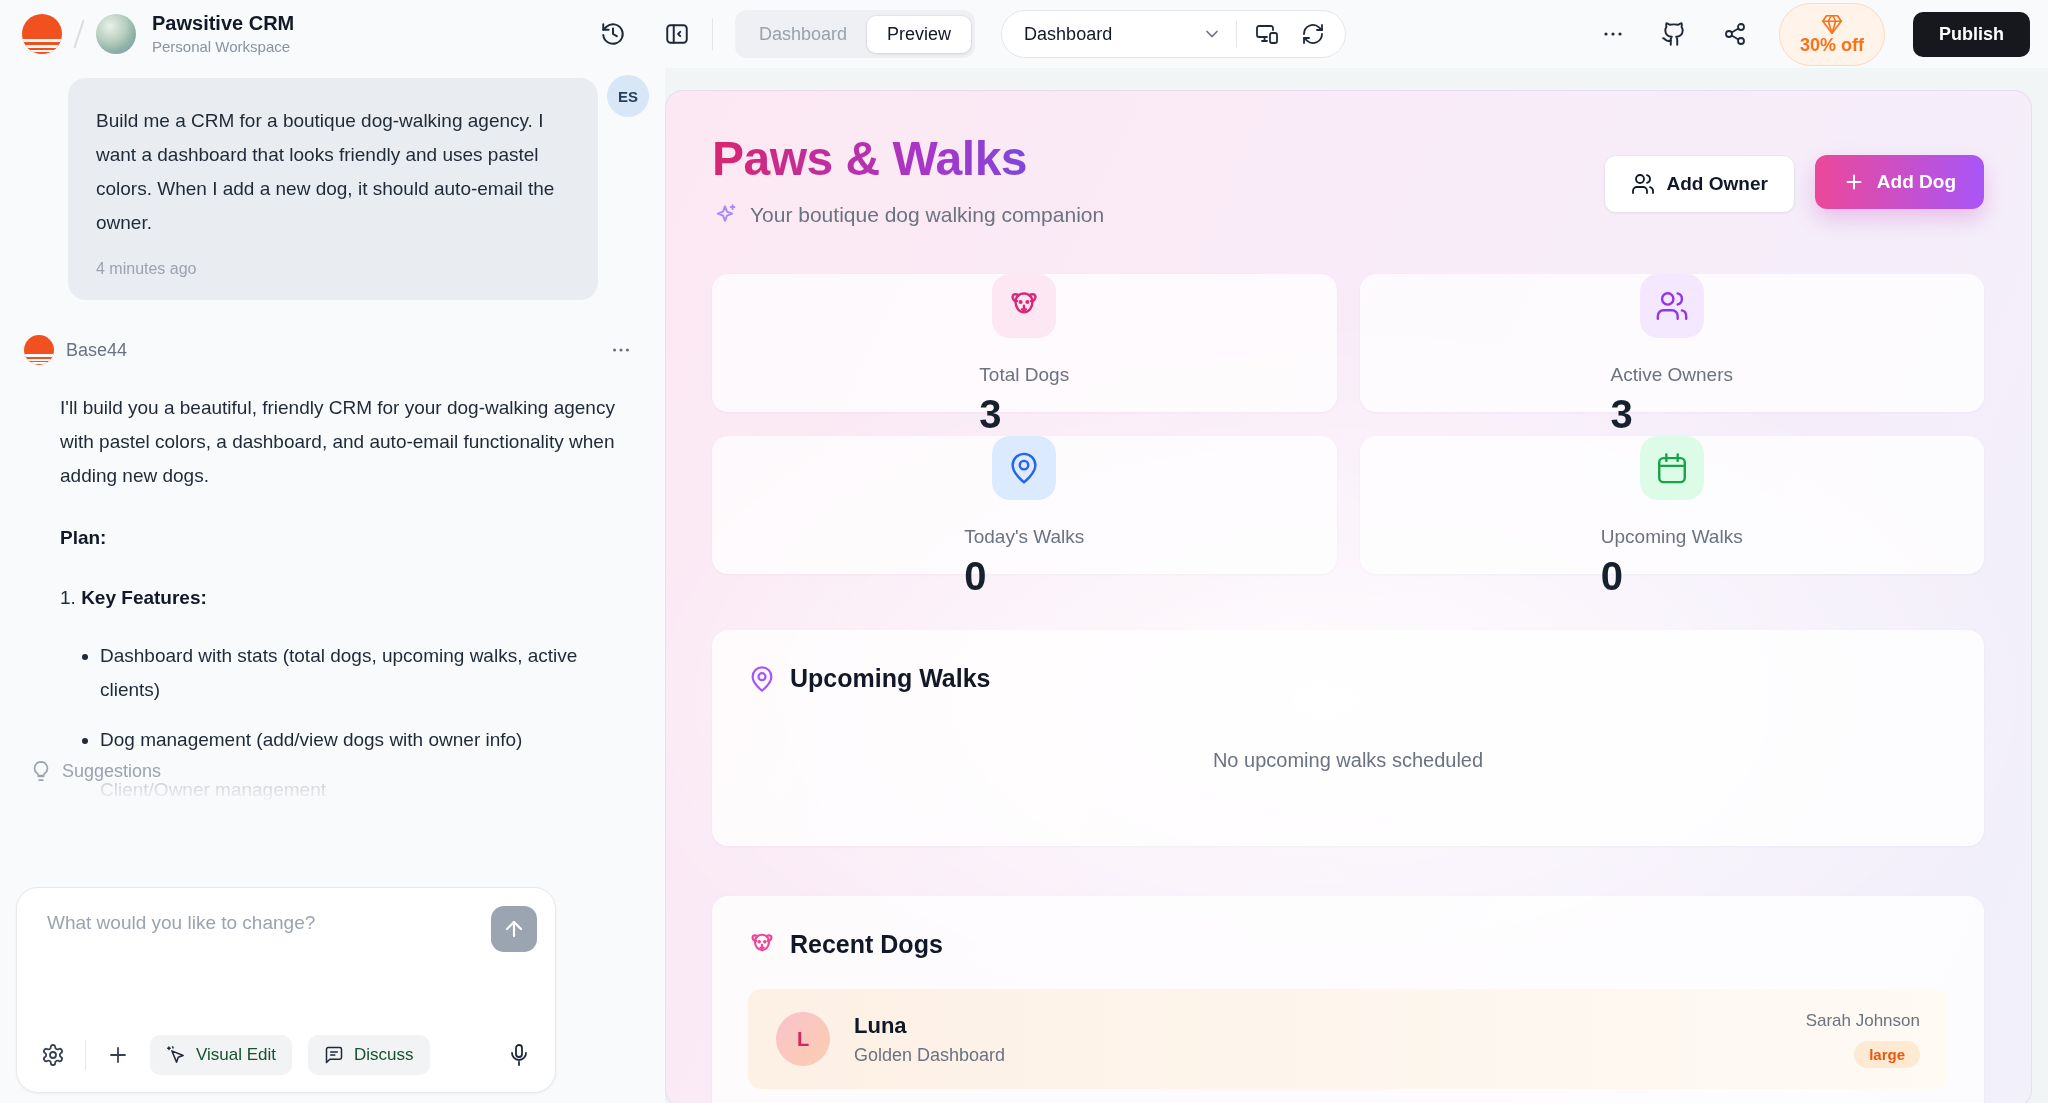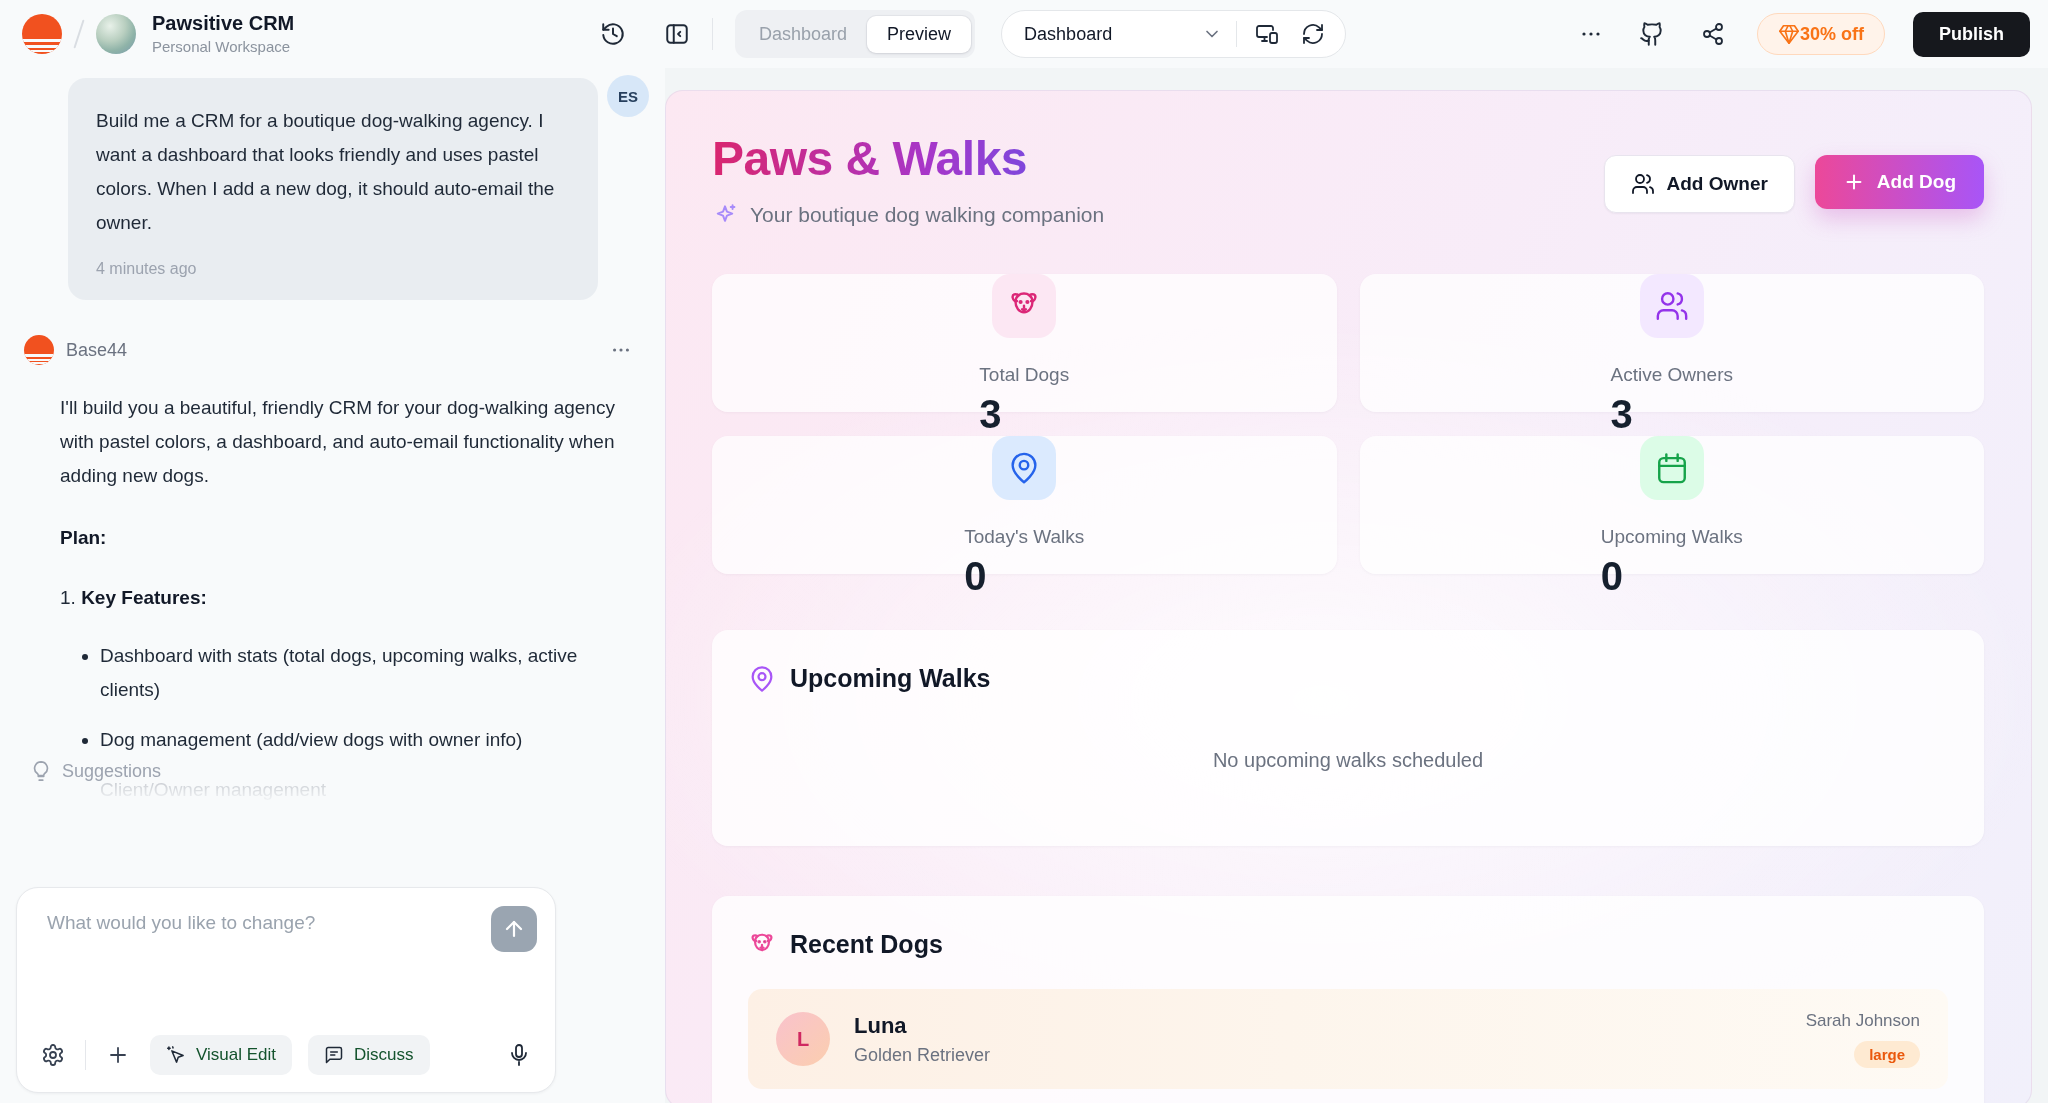--- a/index.html
+++ b/index.html
@@ -33,21 +33,21 @@
   .tb-center { position:absolute; left:735px; top:10px; height:48px; display:flex; align-items:center; gap:26px; }
   .seg { display:flex; align-items:center; background:#eef0f3; border-radius:12px; padding:4px; height:48px; }
   .seg-tab { font-size:18px; color:#99a1ab; padding:8px 20px; border-radius:9px; border:none; background:none; cursor:pointer; font-family:inherit; }
   .seg-tab.active { background:#ffffff; color:#111827; font-weight:500; box-shadow:0 1px 3px rgba(16,24,40,.1), 0 0 0 1px rgba(16,24,40,.04); }
   .page-group { display:flex; align-items:center; height:48px; background:#ffffff; border:1px solid #e4e7ea; border-radius:24px; padding:0 16px 0 22px; gap:14px; }
   .page-select { display:flex; align-items:center; gap:90px; background:none; border:none; cursor:pointer; font-family:inherit; }
   .page-select-label { font-size:18px; color:#111827; }
   .pg-div { width:1px; height:26px; background:#e4e7ea; }
 
   .tb-right { position:absolute; right:18px; top:0; height:68px; display:flex; align-items:center; gap:28px; }
-  .promo-badge { display:flex; align-items:center; gap:0; background:#fff3ea; border:1px solid #ffd9bd; border-radius:999px; padding:9px 20px; cursor:pointer; }
+  .promo-badge { display:flex; align-items:center; gap:0; background:#fff3ea; border:1px solid #ffd9bd; border-radius:999px; padding:9px 20px; cursor:pointer;flex-direction:column; }
   .promo-badge span { color:#f97316; font-weight:700; font-size:18px; }
   .publish-btn { background:#16181d; color:#fff; font-size:18px; font-weight:600; border:none; border-radius:10px; padding:12px 26px; cursor:pointer; font-family:inherit; }
 
   
   .chat-panel { position:absolute; left:0; top:68px; width:665px; height:1035px; background:#f8fafb; }
   .user-bubble { position:absolute; left:68px; top:10px; width:530px; background:#e9edf1; border-radius:18px; padding:26px 28px 22px; }
   .user-bubble p { font-size:19px; line-height:34px; color:#1f2937; }
   .msg-time { margin-top:20px; font-size:16px; color:#9ca3af; }
   .es-avatar { position:absolute; left:607px; top:7px; width:42px; height:42px; border-radius:50%; background:#d7e7f8; color:#27405e; font-size:15px; font-weight:700; display:flex; align-items:center; justify-content:center; }
 
@@ -444,21 +444,21 @@
           <circle cx="14.4" cy="9.2" r=".6" fill="currentColor"></circle>
           <path d="M12 11.8v1.4"></path>
           <path d="M10.7 14.3c.9.6 1.7.6 2.6 0"></path>
         </svg>
       <h2 class="section-title">Recent Dogs</h2>
     </div>
     <div class="dog-row">
       <span class="dog-avatar">L</span>
       <span class="dog-info">
         <div class="dog-name">Luna</div>
-        <div class="dog-breed">Golden Retriever</div>
+        <div class="dog-breed">Golden Dashboard</div>
       </span>
       <span class="dog-right">
         <div class="dog-owner">Sarah Johnson</div>
         <span class="size-badge">large</span>
       </span>
     </div>
   </section>
 </main>
 
 </body></html>

